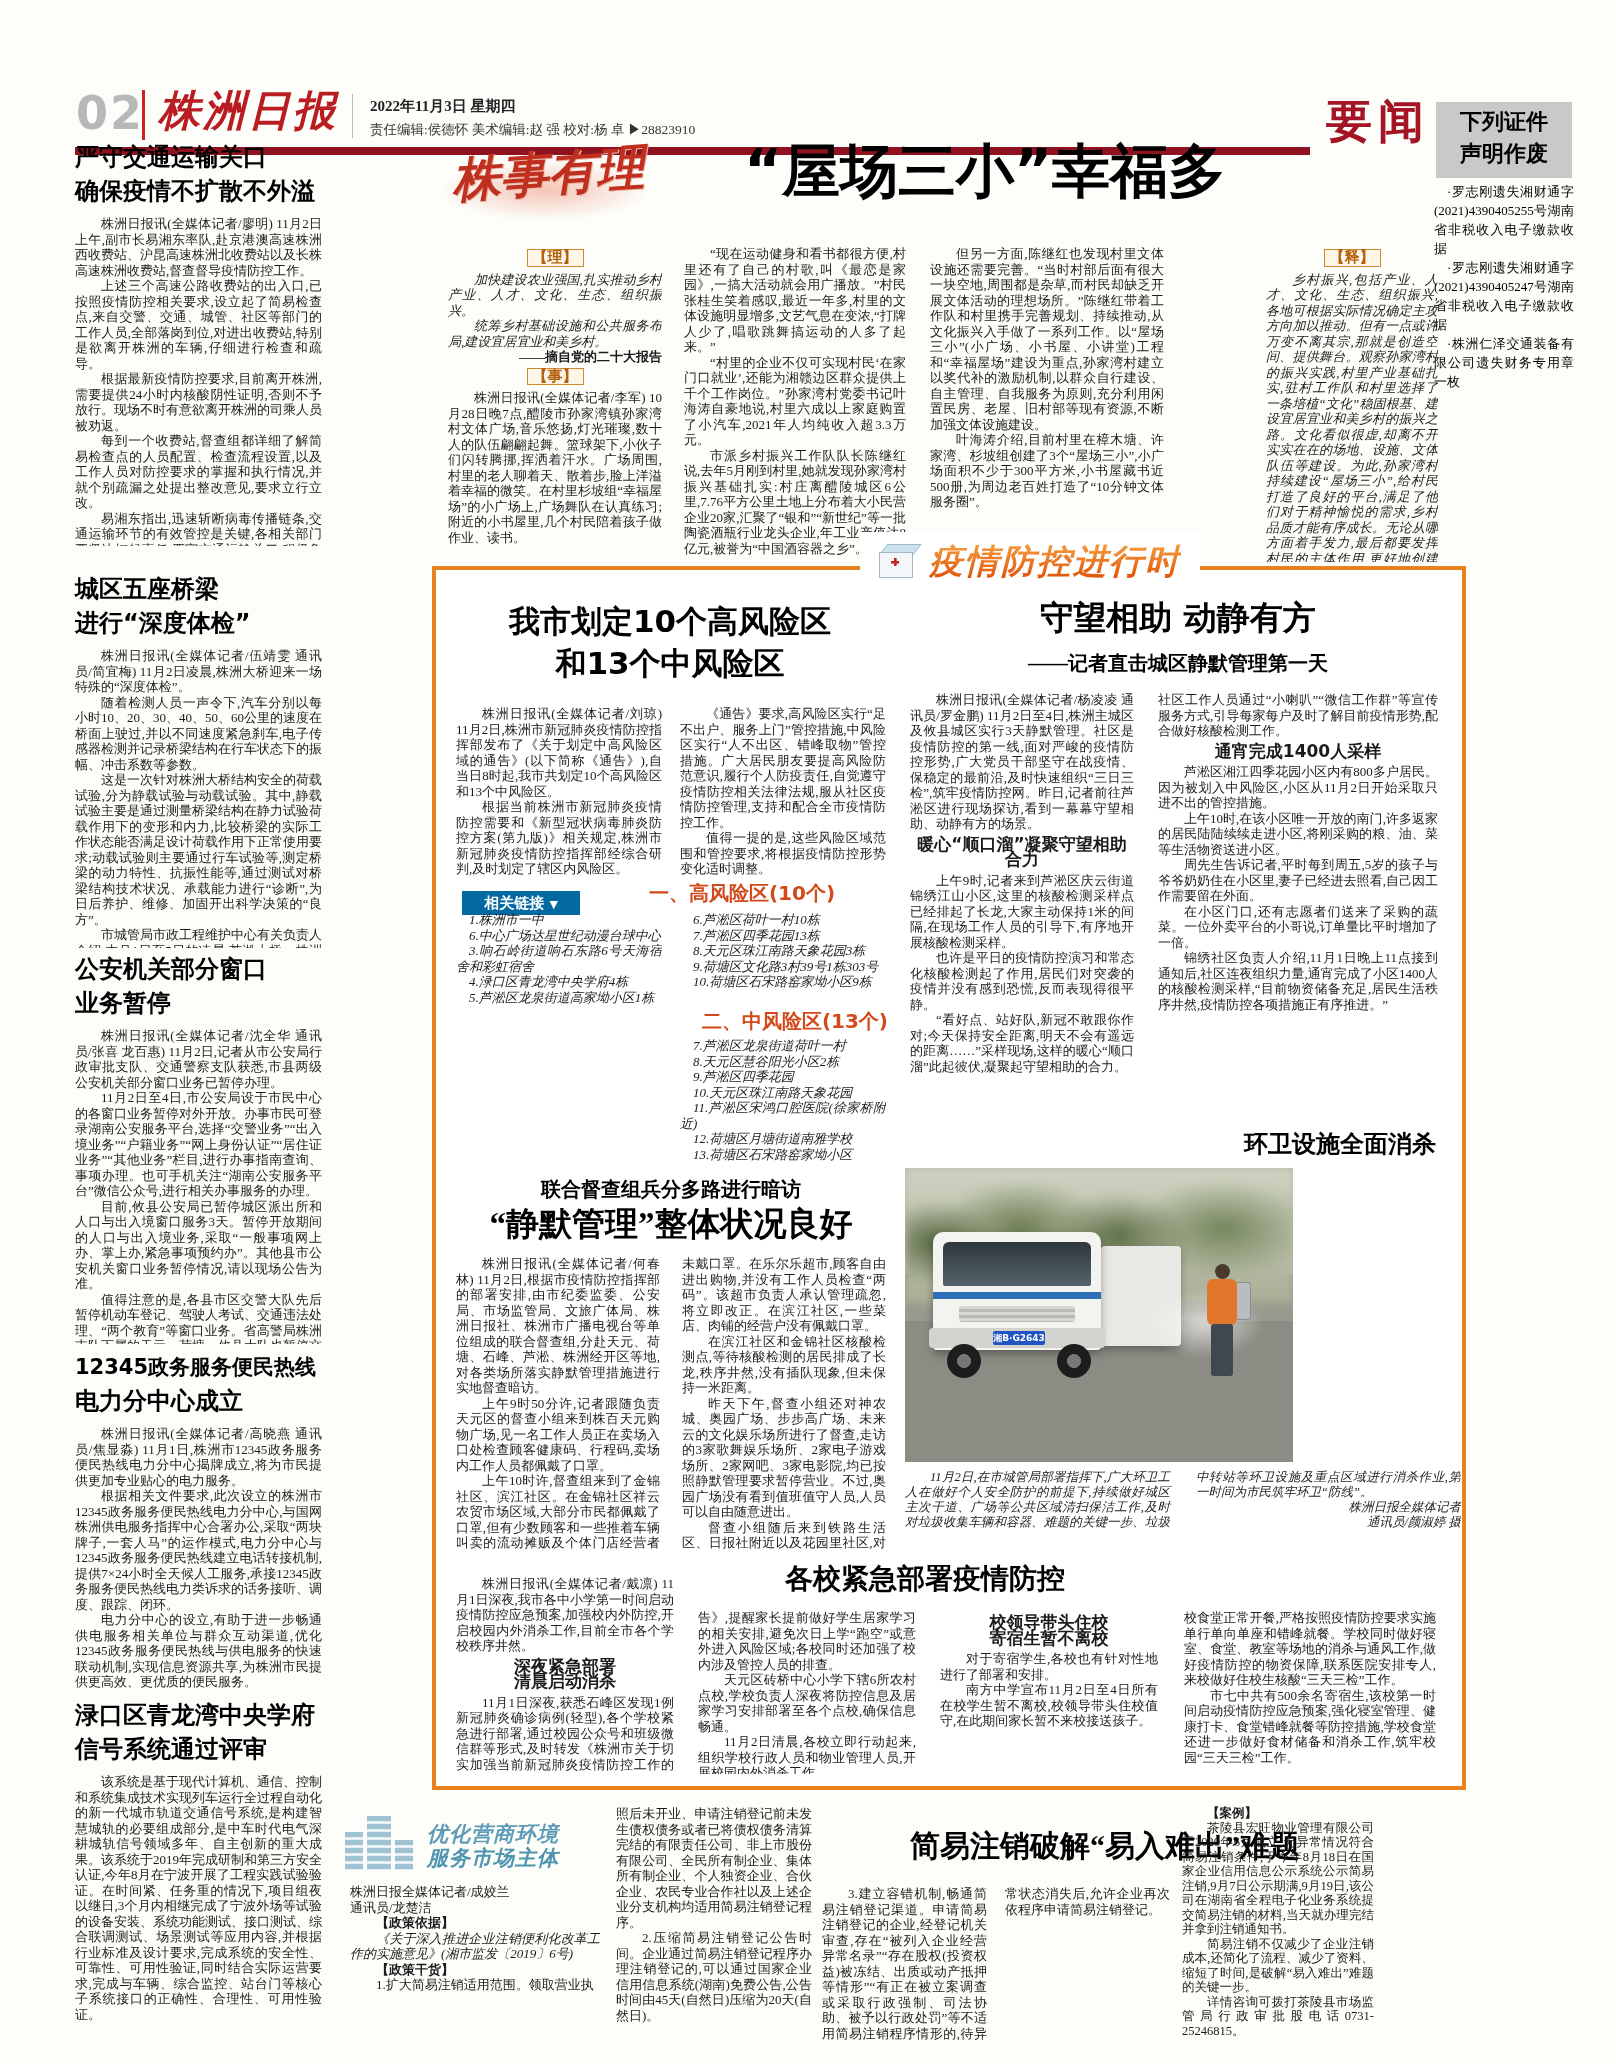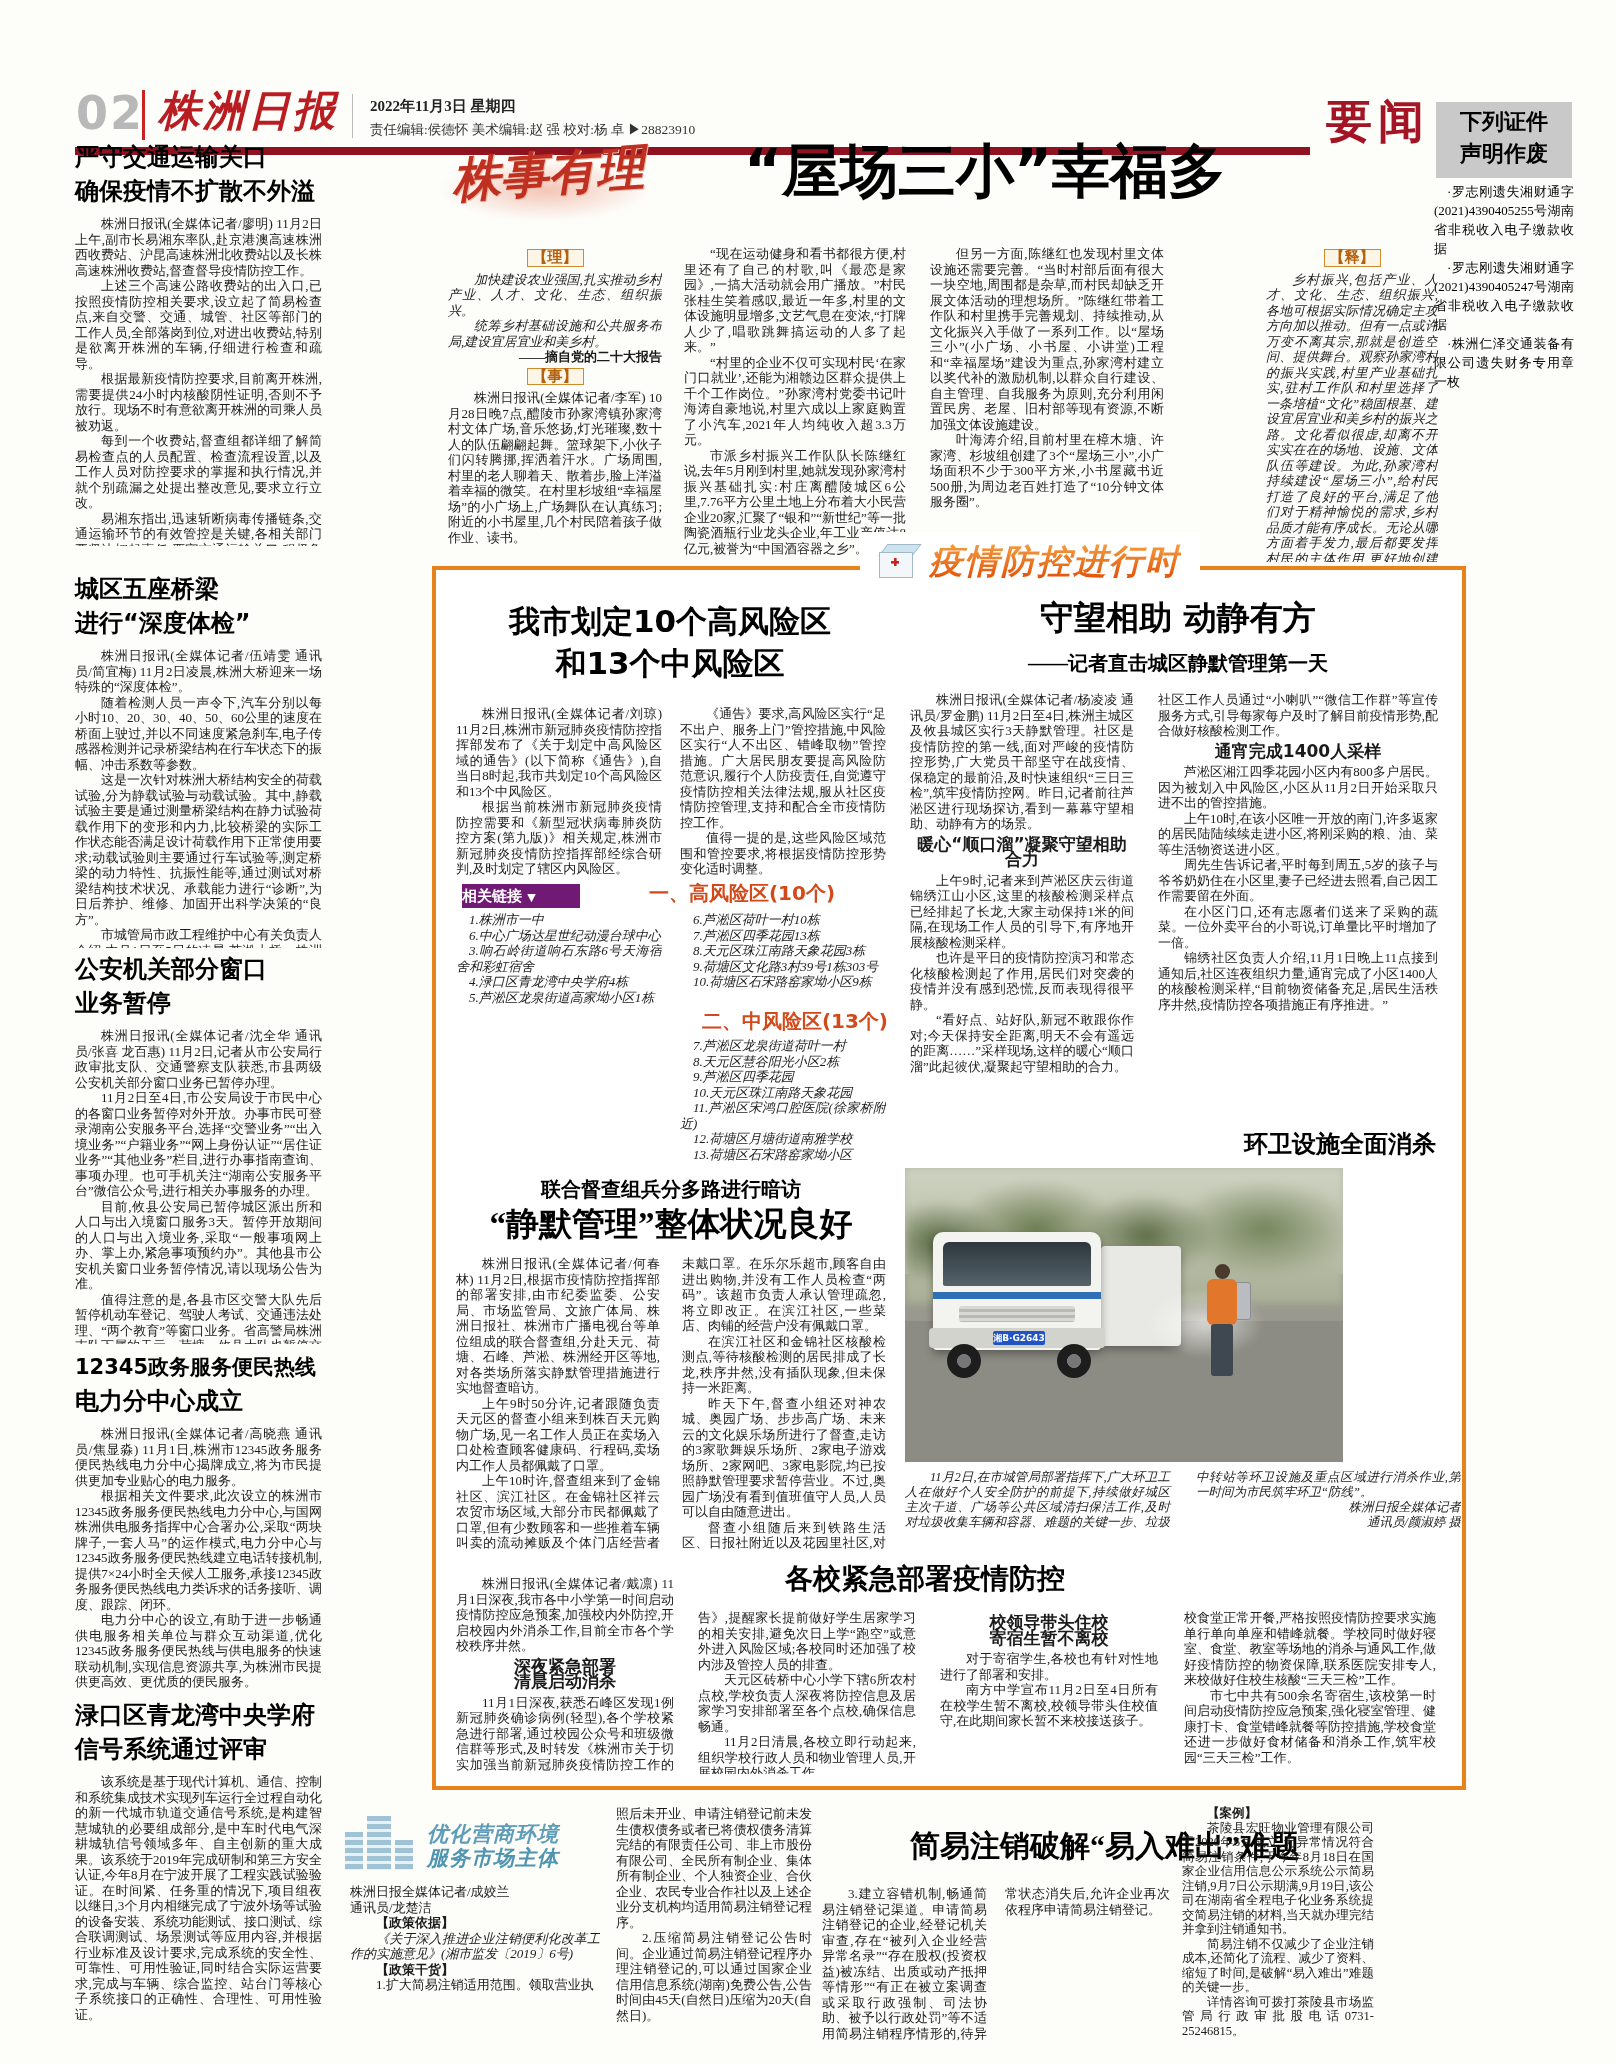--- a/index.html
+++ b/index.html
@@ -17,21 +17,21 @@
   .cols2{column-count:2;column-gap:22px;column-fill:auto;height:100%;}
   
   .hs{font-family:"DejaVu Sans","Liberation Sans",sans-serif;font-weight:bold;color:#000;}
   .hser{font-family:"Liberation Serif","DejaVu Serif",serif;font-weight:900;color:#000;}
   .lt{font-size:24px;line-height:34px;}
   .sub{font-family:"DejaVu Sans","Liberation Sans",sans-serif;font-weight:bold;font-size:17px;
        text-align:center;text-indent:0 !important;margin:5px 0 !important;}
   .chip{display:inline-block;border:1px solid #d08a2e;background:#fdf5e6;color:#b3600f;
         font-weight:bold;font-size:15px;padding:0 5px;font-family:"DejaVu Sans",sans-serif;}
   .chiprow{text-align:center;margin:3px 0 5px 0 !important;text-indent:0 !important;}
-  .tab{background:#701a75;color:#fff;font:bold 15px/24px "DejaVu Sans",sans-serif;}
+  .tab{background:#0369a1;color:#fff;font:bold 15px/24px "DejaVu Sans",sans-serif;text-align:center;margin-top:7px;}
   .riskhead{font-family:"DejaVu Sans",sans-serif;font-weight:bold;font-size:20px;color:#d2491a;text-align:center;}
   .lst p{text-indent:1em;margin:0;}
   
   .pageno{font:bold 46px/50px "DejaVu Sans",sans-serif;color:#b8b8b8;letter-spacing:2px;}
   .paperlogo{font:bold italic 42px/50px "Liberation Serif",serif;color:#b91d22;letter-spacing:3px;}
   .mhline1{font:bold 15px/20px "Liberation Serif",serif;color:#222;}
   .mhline2{font:13.5px/20px "Liberation Serif",serif;color:#333;}
   .yaowen{font:bold 46px/50px "DejaVu Sans",sans-serif;color:#a31525;letter-spacing:6px;}
   .rule{background:#8e1220;}
   .vline{background:#bbb;width:1px;}
@@ -269,21 +269,21 @@
     <p class="noind">社区工作人员通过“小喇叭”“微信工作群”等宣传服务方式,引导每家每户及时了解目前疫情形势,配合做好核酸检测工作。</p>
     <p class="sub">通宵完成1400人采样</p>
     <p>芦淞区湘江四季花园小区内有800多户居民。因为被划入中风险区,小区从11月2日开始采取只进不出的管控措施。</p>
     <p>上午10时,在该小区唯一开放的南门,许多返家的居民陆陆续续走进小区,将刚采购的粮、油、菜等生活物资送进小区。</p>
     <p>周先生告诉记者,平时每到周五,5岁的孩子与爷爷奶奶住在小区里,妻子已经进去照看,自己因工作需要留在外面。</p>
     <p>在小区门口,还有志愿者们送来了采购的蔬菜。一位外卖平台的小哥说,订单量比平时增加了一倍。</p>
     <p>锦绣社区负责人介绍,11月1日晚上11点接到通知后,社区连夜组织力量,通宵完成了小区1400人的核酸检测采样,“目前物资储备充足,居民生活秩序井然,疫情防控各项措施正有序推进。”</p>
   </div>
 
   <div class="abs hs rgt" style="left:1136px;top:1128px;width:300px;font-size:24px;">环卫设施全面消杀</div>
-  <div class="abs photo" style="left:905px;top:1168px;width:438px;height:294px;">
+  <div class="abs photo" style="left:905px;top:1168px;width:388px;height:294px;">
     <div class="veg"></div>
     <div class="truck">
       <div class="t-box"></div>
       <div class="t-cab"></div>
       <div class="t-ws"></div>
       <div class="t-stripe"></div>
       <div class="t-grille"></div>
       <div class="t-bumper"></div>
       <div class="t-plate">湘B·G2643</div>
       <div class="t-wheel" style="left:14px;"></div>

